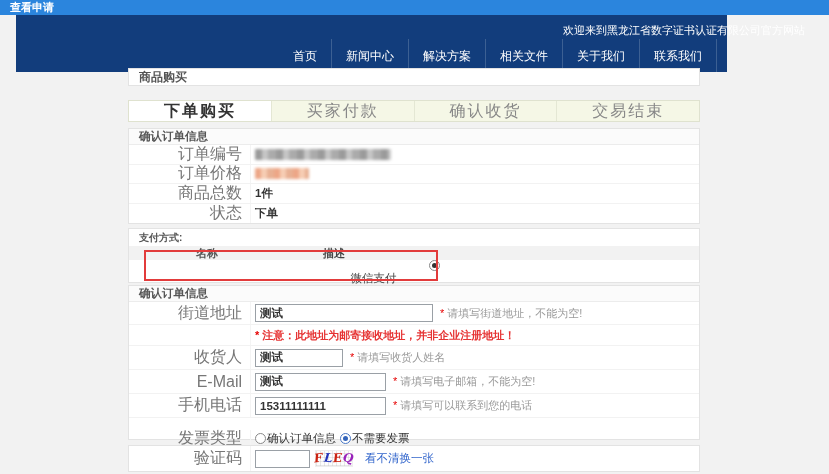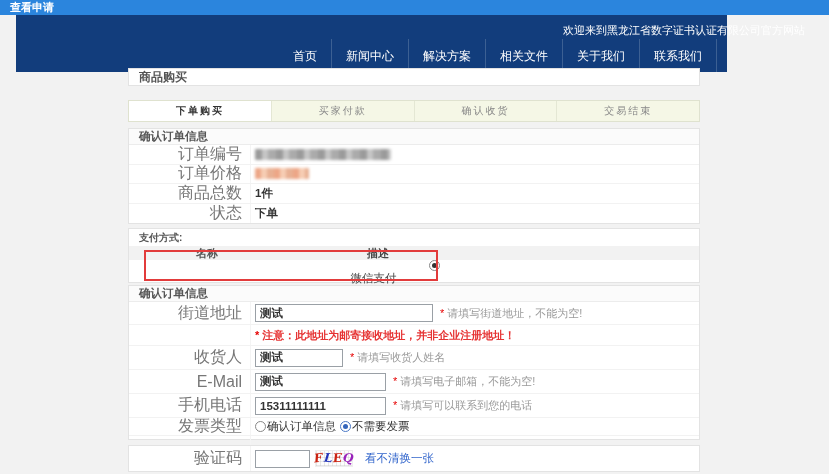--- a/index.html
+++ b/index.html
@@ -41,21 +41,21 @@
   .ptitle {
     top:68px; height:18px; line-height:17px; padding-left:10px;
     font-weight:bold; color:#555; font-size:12px;
   }
   
   .tabs {
     position:absolute; left:128px; top:100px; width:572px; height:22px;
     display:flex; border:1px solid #dfe2cf; background:#f5f7e6;
   }
   .tab {
-    flex:1; text-align:center; line-height:20px; font-size:10px;
+    flex:1; text-align:center; line-height:20px; font-size:16px;
     color:#888; background:#f5f7e6; border-right:1px solid #e4e7d4;
     cursor:pointer; letter-spacing:2px;
   }
   .tab:last-child { border-right:none; }
   .tab.active { background:#fff; color:#333; font-weight:bold; }
 
   
   .sechead {
     height:16px; line-height:15px; padding-left:10px; font-weight:bold;
     color:#555; font-size:11.5px; background:#fbfbfb;
@@ -96,21 +96,21 @@
   }
   .payhead {
     display:flex; height:14px; background:#f2f2f2; font-weight:bold;
     color:#555; font-size:11px; align-items:center;
   }
   .payhead .c0 { width:67px; }
   .payhead .c1 { width:127px; }
   .payrow { display:flex; height:21px; align-items:center; font-size:11.5px;flex-direction:column; }
   .payrow .c0 { width:67px; display:flex; justify-content:flex-end; padding-right:8px; }
   .payrow .c1 { width:127px; color:#444; }
-  .payrow .c2, .payhead .c2 { flex:1; color:#444;margin-left:44px; }
+  .payrow .c2, .payhead .c2 { flex:1; color:#444; }
   .redbox {
     position:absolute; left:15px; top:21px; width:294px; height:31px;
     border:2px solid #e23b3b; pointer-events:none;
   }
 
   
   .radio {
     display:inline-block; width:11px; height:11px; border:1px solid #888;
     border-radius:50%; background:#fff; position:relative; cursor:pointer;
     vertical-align:-2px;
@@ -120,21 +120,21 @@
     border-radius:50%; background:#333;
   }
   .radio.blue[data-selected="true"] { border-color:#4a78c6; }
   .radio.blue[data-selected="true"]::after { background:#3465bb; }
 
   
   #confirm { top:285px; height:155px; }
   .frow-addr { height:23px; }
   .frow-note { height:21px; }
   .frow { height:24px; }
-  .frow-inv { height:18px; }
+  .frow-inv { height:18px;margin-top:12px; }
   .frow-empty { height:13px; }
   input.txt {
     height:18px; border:1px solid #9aa0a6; font-size:11.5px; font-weight:bold;
     color:#333; padding:0 4px; font-family:inherit; background:#fff;
   }
   .w-addr { width:178px; }
   .w-name { width:88px; }
   .w-mail { width:131px; }
   .hint { margin-left:7px; color:#999; font-size:11px; white-space:nowrap; }
   .star { color:#e60000; margin-right:3px; font-size:11px; }

